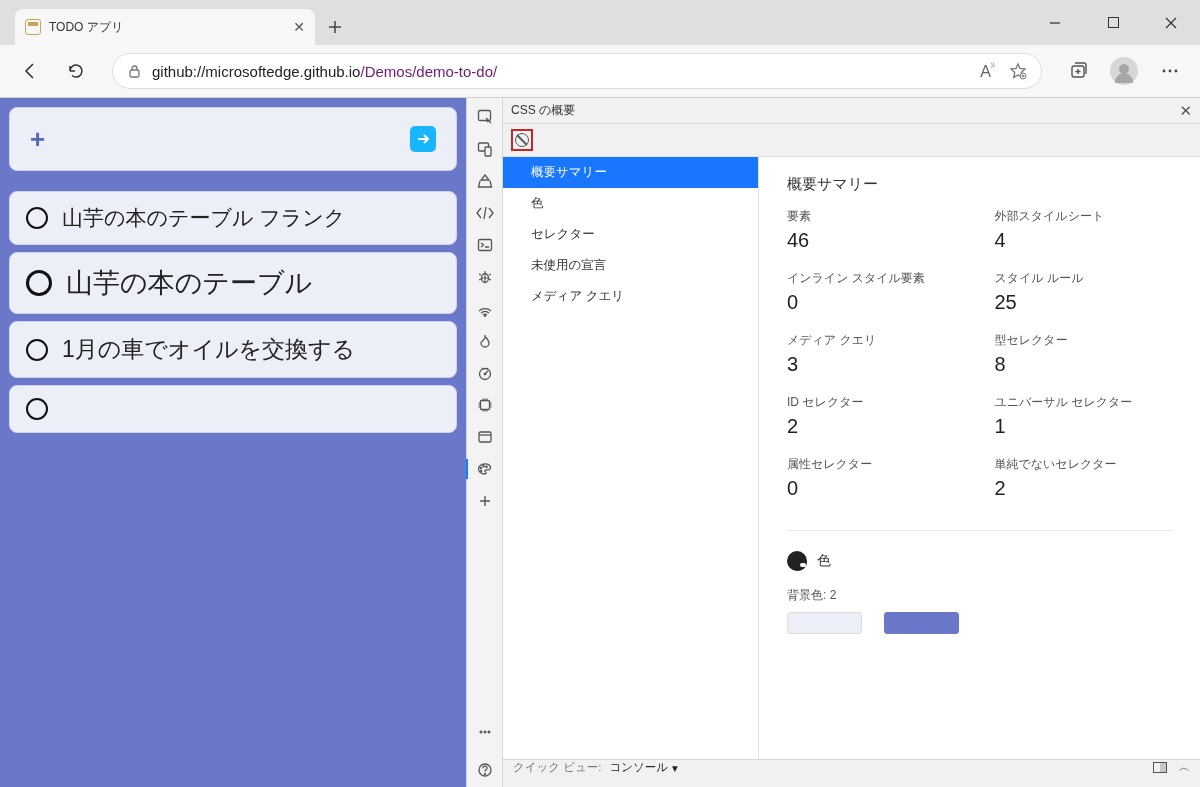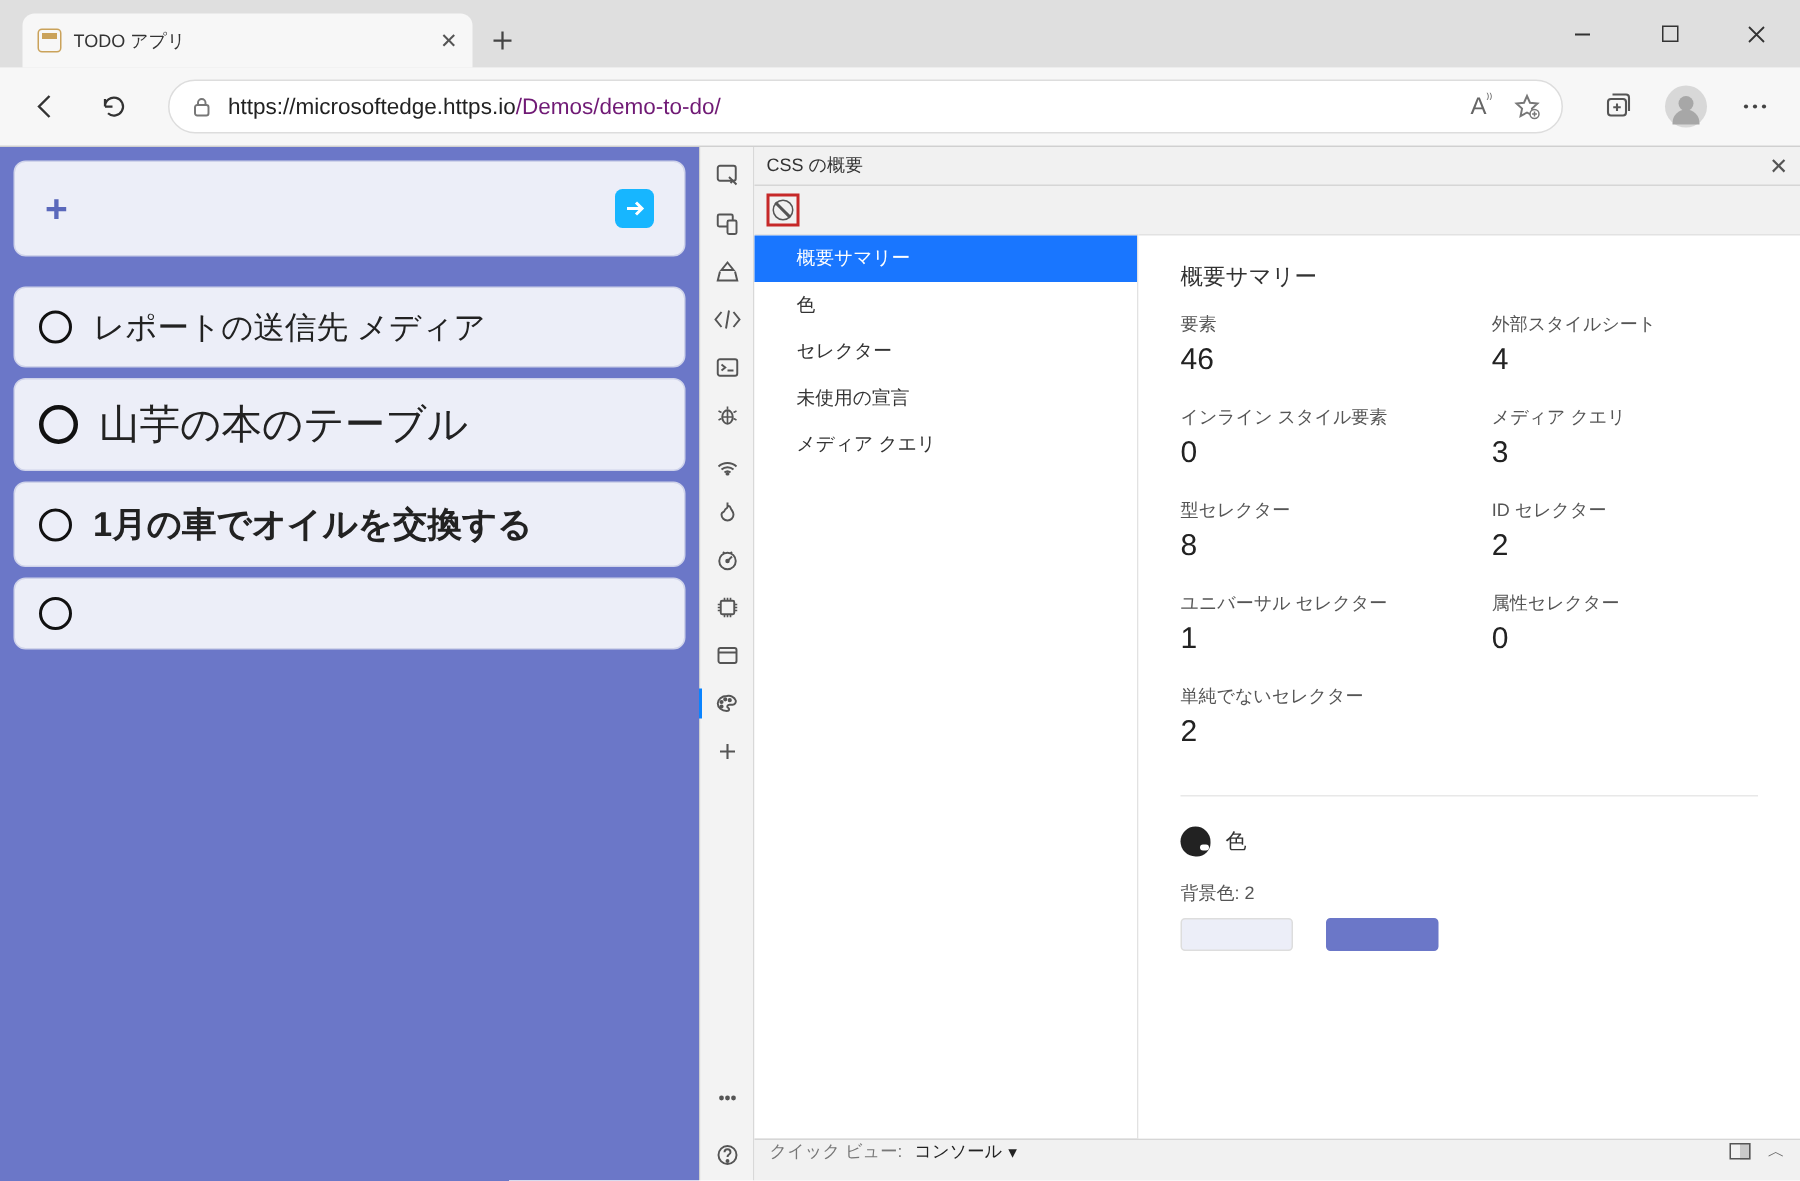--- a/index.html
+++ b/index.html
@@ -133,21 +133,21 @@
   align-items: center;
   gap: 14px;
 }
 .todo .circle {
   width: 22px; height: 22px; border: 2.5px solid #111; border-radius: 50%;
   flex: 0 0 auto;
 }
 .todo .label { font-size: 20px; color: #222; white-space: nowrap; }
 .todo.big .circle { width: 26px; height: 26px; border-width: 3px; }
 .todo.big .label { font-size: 27px; font-weight: 500; }
-.todo.med .label { font-size: 23px; font-weight: 700; }
+.todo.med .label { font-size: 23px; font-weight: 400; }
 .todo.small .label { font-size: 21px; }
 
 
 .devtools {
   flex: 1;
   display: flex;
   flex-direction: column;
   border-left: 1px solid #cfcfcf;
 }
 
@@ -350,21 +350,21 @@
       </svg>
   </div>
   <div class="omnibox">
     <span class="lock-icon">
       <svg width="15" height="15">
           <rect x="3" y="6" width="9" height="7" rx="1.5" stroke="#777" fill="none" stroke-width="1.3"></rect>
           <path d="M5 6V4.5a2.5 2.5 0 1 1 5 0V6" stroke="#777" fill="none" stroke-width="1.3"></path>
         </svg>
     </span>
     <div class="url">
-      <span>https://microsoftedge.https.io</span><span class="path">/Demos/demo-to-do/</span>
+      <span>github://microsoftedge.github.io</span><span class="path">/Demos/demo-to-do/</span>
     </div>
     <div class="right-icons">
       <span>A<sup style="font-size:9px;">⁾⁾</sup></span>
       <span>
         <svg width="18" height="18">
             <path d="M9 2l2 4.5 5 .5-3.7 3.4 1 5L9 13l-4.3 2.4 1-5L2 7l5-.5z" stroke="#777" fill="none" stroke-width="1.3"></path>
             <circle cx="14" cy="14" r="3" fill="#fff" stroke="#777" stroke-width="1"></circle>
             <path d="M14 12.4v3.2M12.4 14h3.2" stroke="#777" stroke-width="1"></path>
           </svg>
       </span>
@@ -401,21 +401,21 @@
       <span class="plus">+</span>
       <span class="go">
         <svg width="14" height="14">
             <path d="M2 7h9M8 3l4 4-4 4" stroke="#fff" stroke-width="2" fill="none"></path>
           </svg>
       </span>
     </div>
     <div class="todo-list">
       <div class="todo small">
         <span class="circle"></span>
-        <span class="label">レポートの送信先 メディア</span>
+        <span class="label">山芋の本のテーブル フランク</span>
       </div>
       <div class="todo big">
         <span class="circle"></span>
         <span class="label">山芋の本のテーブル</span>
       </div>
       <div class="todo med">
         <span class="circle"></span>
         <span class="label">1月の車でオイルを交換する</span>
       </div>
       <div class="todo small">
@@ -547,20 +547,24 @@
                   <div class="stat-label">要素</div>
                   <div class="stat-val">46</div>
                 </div>
               <div class="stat">
                   <div class="stat-label">外部スタイルシート</div>
                   <div class="stat-val">4</div>
                 </div>
               <div class="stat">
                   <div class="stat-label">インライン スタイル要素</div>
                   <div class="stat-val">0</div>
+                </div>
+              <div class="stat">
+                  <div class="stat-label">スタイル ルール</div>
+                  <div class="stat-val">25</div>
                 </div>
               <div class="stat">
                   <div class="stat-label">メディア クエリ</div>
                   <div class="stat-val">3</div>
                 </div>
               <div class="stat">
                   <div class="stat-label">型セレクター</div>
                   <div class="stat-val">8</div>
                 </div>
               <div class="stat">

